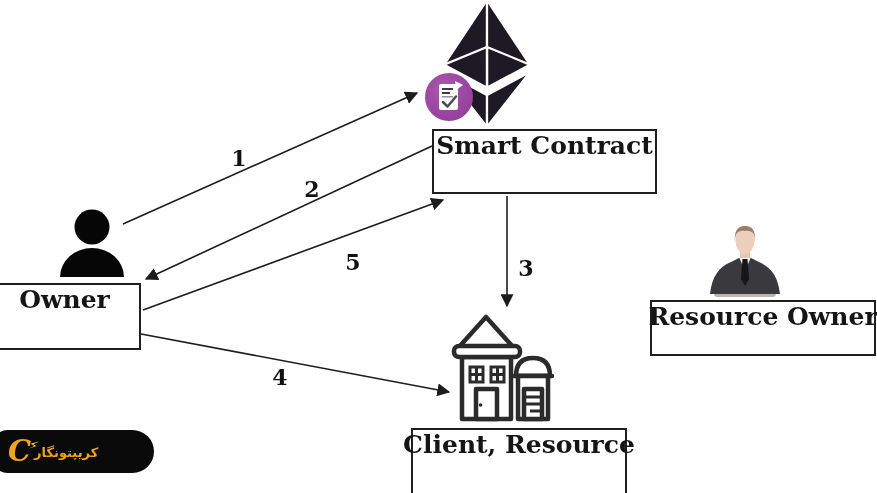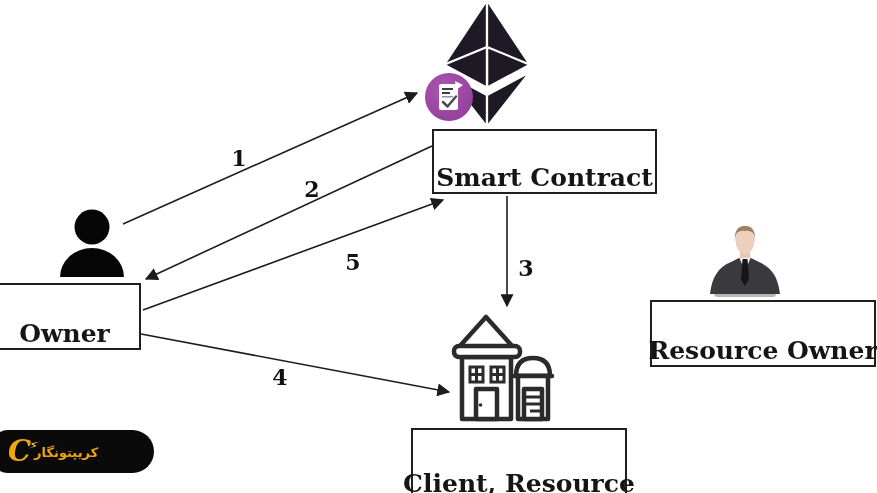--- a/index.html
+++ b/index.html
@@ -7,21 +7,21 @@
     position: relative;
     width: 877px; height: 493px;
     background: #ffffff;
     overflow: hidden;
     font-family: "DejaVu Serif", serif;
   }
   .node-box {
     position: absolute;
     background: #ffffff;
     border: 2px solid #1f1f1f;
-    display: flex; align-items: flex-end; justify-content: center;
+    display: flex; align-items: flex-start; justify-content: center;
     font-weight: bold; font-size: 25px; color: #151515;
     font-family: "DejaVu Serif", serif;
     box-sizing: border-box;
     z-index: 4;
     white-space: nowrap;
   }
   .num-label {
     position: absolute;
     transform: translate(-50%, -50%);
     font-family: "DejaVu Serif", serif;
@@ -133,21 +133,21 @@
   <svg id="owner-figure" width="86" height="74" viewBox="0 0 86 74">
     <rect x="12" y="66" width="62" height="7" rx="3.5" fill="#beb4af"></rect>
     <path d="M8 70 C10 52 17 43 29 38 L39 33 L43 38 L47 33 L57 38 C69 43 76 52 78 70 Z" fill="#3a393d"></path>
     <path d="M37 33 L43 47 L49 33 Z" fill="#fafafa"></path>
     <path d="M40.5 35 L45.5 35 L47 55 L43 62 L39 55 Z" fill="#15151a"></path>
     <rect x="38" y="24" width="10" height="10" fill="#e6c7b4"></rect>
     <ellipse cx="43" cy="16.5" rx="9.5" ry="13.5" fill="#eccfbc"></ellipse>
     <path d="M33 18 C32 4 38 2 43 2 C49 2 54 5 53 18 C53 9 50 6 43 7 C36 6 33 9 33 18 Z" fill="#9a8164"></path>
   </svg>
 
-  <div class="node-box" style="left:650px; top:300px; width:226px; height:67px;">
+  <div class="node-box" style="left:650px; top:300px; width:226px; height:56px;">
     <span>Resource Owner</span>
   </div>
 
   <svg id="asset-icon" width="116" height="114" viewBox="0 0 116 114">
     <g fill="#ffffff" stroke="#2b2b2b" stroke-width="4.5" stroke-linejoin="round" stroke-linecap="round">
       <path d="M36 4 L9 34 L63 34 Z"></path>
       <rect x="12" y="44" width="49" height="62"></rect>
       <rect x="4" y="33" width="66" height="11" rx="5"></rect>
       <path d="M66 63 Q66 45 83 45 Q100 45 100 63 Z"></path>
       <line x1="64" y1="63" x2="102" y2="63"></line>

